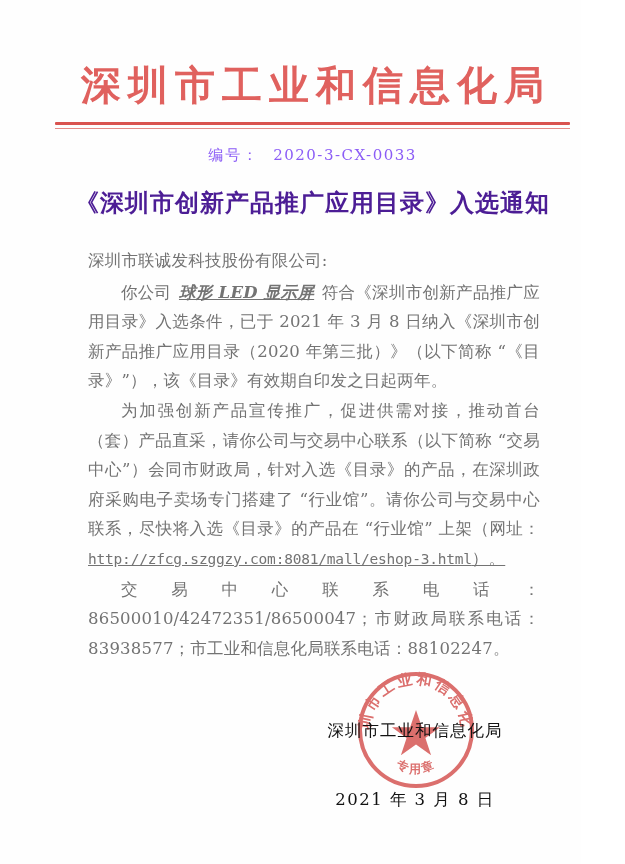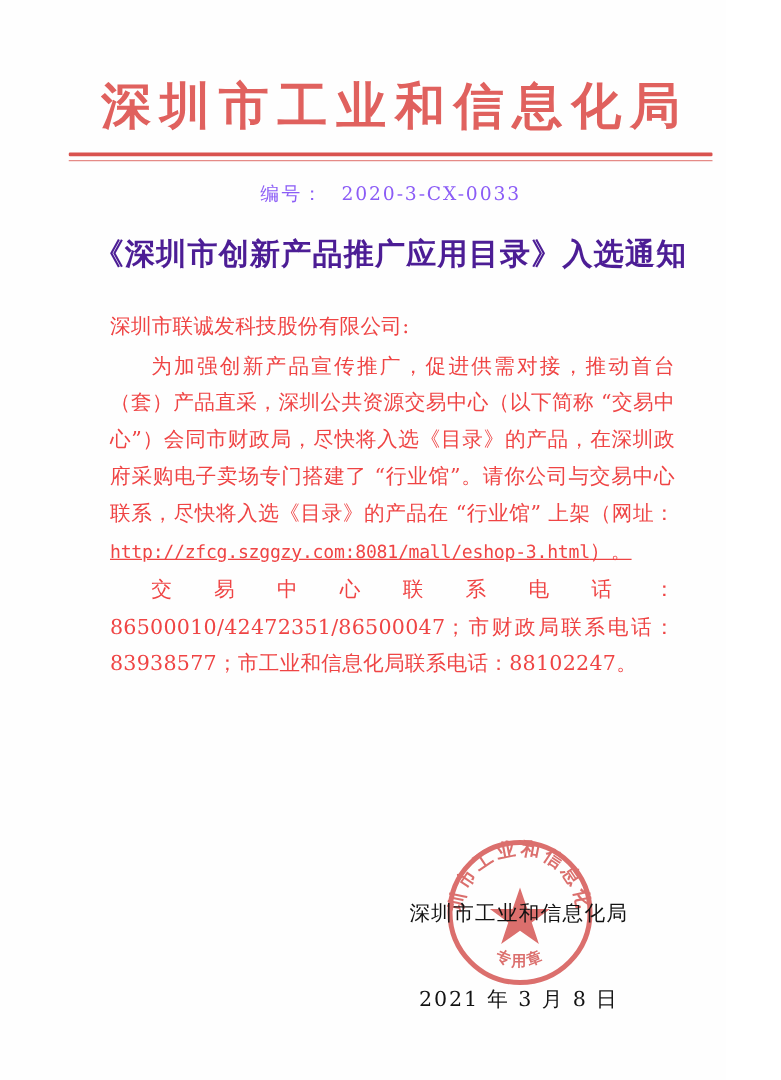--- a/index.html
+++ b/index.html
@@ -86,21 +86,21 @@
   }
 
   
   .body-area {
     position: absolute;
     left: 88px;
     top: 246px;
     width: 452px;
     font-size: 16.5px;
     line-height: 29.6px;
-    color: #ef4444;
+    color: #737373;
     text-align: justify;
     text-justify: inter-character;
     letter-spacing: 0.2px;
   }
   .recipient {
     margin: 0 0 2px 0;
     white-space: nowrap;
   }
   .para {
     margin: 0;
@@ -167,23 +167,28 @@
   <div class="docnum">
     <span class="label">编号：</span><span class="value">2020-3-CX-0033</span>
   </div>
 
   <div class="doc-title">《深圳市创新产品推广应用目录》入选通知</div>
 
   <div class="body-area">
 
     <p class="recipient">深圳市联诚发科技股份有限公司:</p>
 
-
     <p class="para">
-      <span>为加强创新产品宣传推广，促进供需对接，推动首台（套）产品直采，深圳公共资源交易中心（以下简称 “交易中心”）会同市财政局，尽快将入选《目录》的产品，在深圳政府采购电子卖场专门搭建了 “行业馆”。请你公司与交易中心联系，尽快将入选《目录》的产品在 “行业馆” 上架（网址：</span><span class="u-link">http://zfcg.szggzy.com:8081/mall/eshop-3.html</span><span class="u-tail">）。</span>
+      <span>你公司</span>
+      <span class="u-product">球形 LED 显示屏</span>
+      <span>符合《深圳市创新产品推广应用目录》入选条件，已于 2021 年 3 月 8 日纳入《深圳市创新产品推广应用目录（2020 年第三批）》（以下简称 “《目录》”），该《目录》有效期自印发之日起两年。</span>
+    </p>
+
+    <p class="para">
+      <span>为加强创新产品宣传推广，促进供需对接，推动首台（套）产品直采，请你公司与交易中心联系（以下简称 “交易中心”）会同市财政局，针对入选《目录》的产品，在深圳政府采购电子卖场专门搭建了 “行业馆”。请你公司与交易中心联系，尽快将入选《目录》的产品在 “行业馆” 上架（网址：</span><span class="u-link">http://zfcg.szggzy.com:8081/mall/eshop-3.html</span><span class="u-tail">）。</span>
     </p>
 
     <p class="para">交易中心联系电话：86500010/42472351/86500047；市财政局联系电话：83938577；市工业和信息化局联系电话：88102247。</p>
   </div>
 
   <div class="seal">
     <svg width="128" height="128" viewBox="0 0 128 128" aria-hidden="true">
       <defs>
         <path id="sealArcTop" d="M 18,64 A 46,46 0 0 1 110,64" fill="none"></path>
         <path id="sealArcBot" d="M 34,92 A 38,38 0 0 0 94,92" fill="none"></path>

